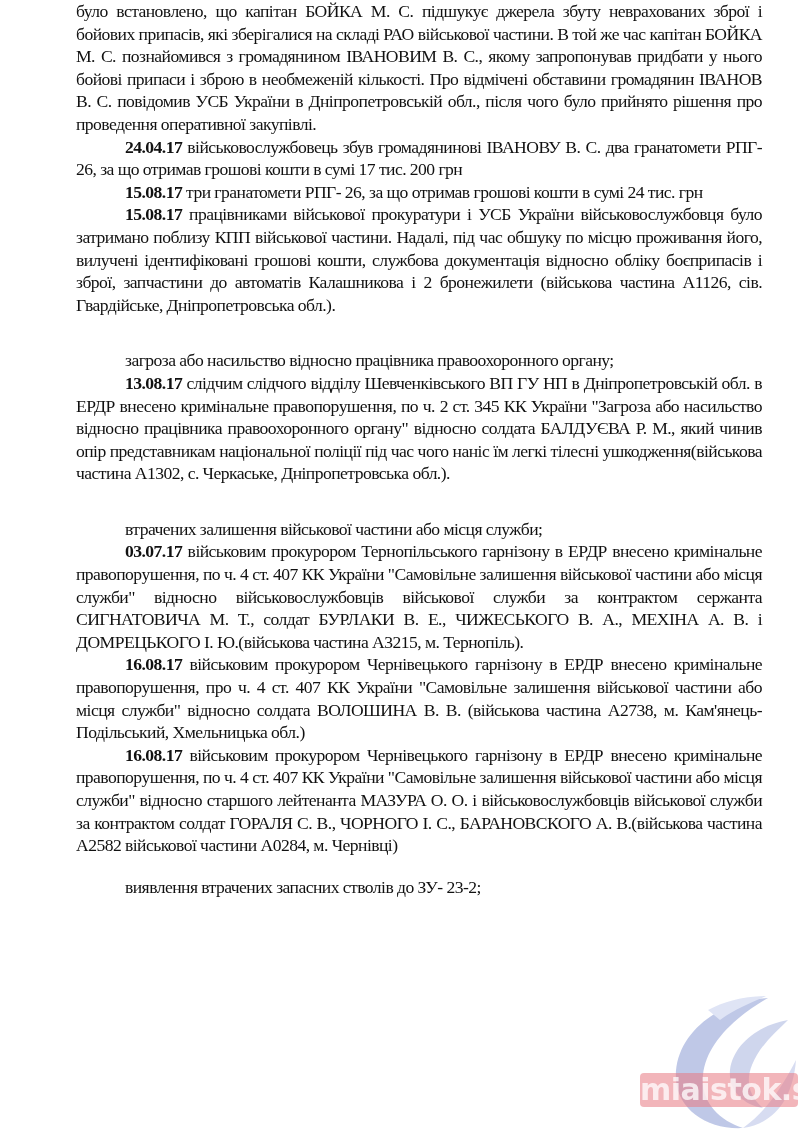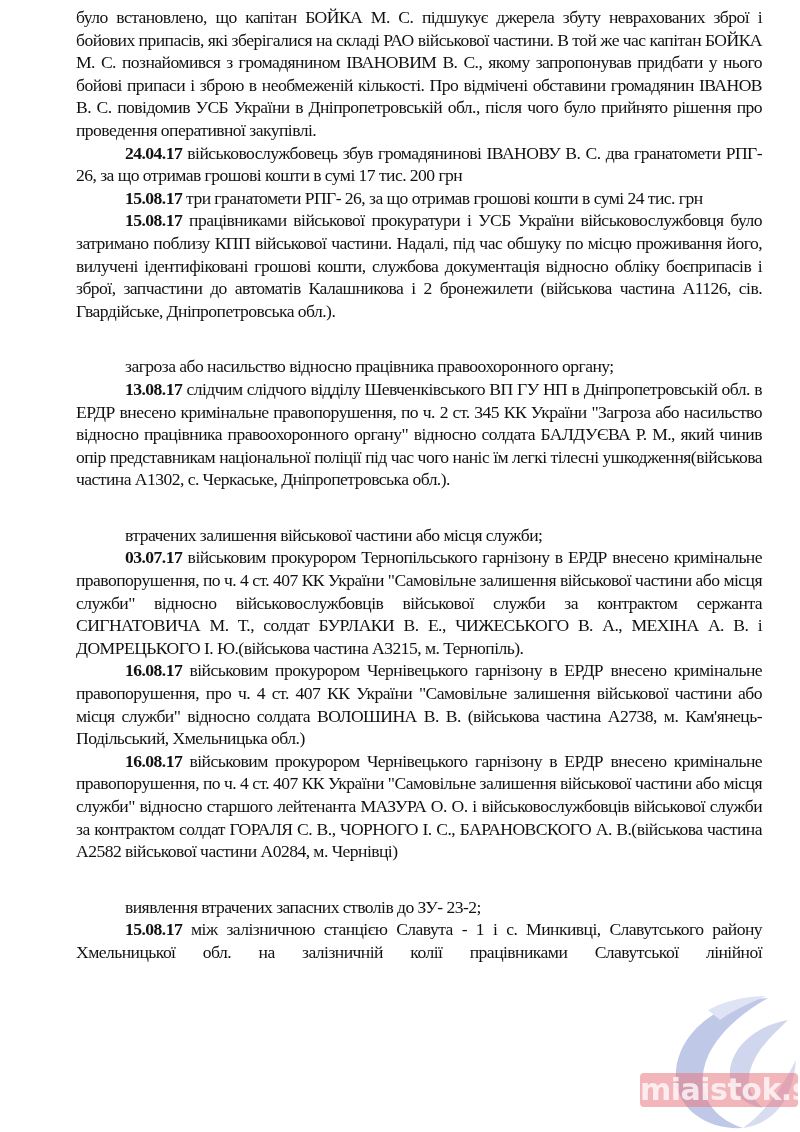--- a/index.html
+++ b/index.html
@@ -1,20 +1,20 @@
 <!DOCTYPE html>
 <html><head>
   <meta charset="utf-8">
   <style>
     html, body { margin: 0; padding: 0; background: #ffffff; }
     body { width: 800px; height: 1132px; position: relative; overflow: hidden; }
     .page {
       position: absolute;
       left: 76px;
-      top: 6px;
+      top: 0;
       width: 686px;
       font-family: "Liberation Serif", "DejaVu Serif", serif;
       font-size: 17.6px;
       line-height: 22.6px;
       color: #111;
       letter-spacing: -0.55px;
       word-spacing: 0px;
     }
     .p { text-align: justify; margin: 0; }
     .p.indent { text-indent: 49px; }
@@ -77,24 +77,21 @@
   <p class="p indent last-left">
     <span class="date">03.07.17</span><span> військовим прокурором Тернопільського гарнізону в ЕРДР внесено кримінальне правопорушення, по ч. 4 ст. 407 КК України "Самовільне залишення військової частини або місця служби" відносно військовослужбовців військової служби за контрактом сержанта СИГНАТОВИЧА М. Т., солдат БУРЛАКИ В. Е., ЧИЖЕСЬКОГО В. А., МЕХІНА А. В. і ДОМРЕЦЬКОГО І. Ю.(військова частина А3215, м. Тернопіль).</span>
   </p>
   <p class="p indent last-left">
     <span class="date">16.08.17</span><span> військовим прокурором Чернівецького гарнізону в ЕРДР внесено кримінальне правопорушення, про ч. 4 ст. 407 КК України "Самовільне залишення військової частини або місця служби" відносно солдата ВОЛОШИНА В. В. (військова частина А2738, м. Кам'янець-Подільський, Хмельницька обл.)</span>
   </p>
   <p class="p indent last-left">
     <span class="date">16.08.17</span><span> військовим прокурором Чернівецького гарнізону в ЕРДР внесено кримінальне правопорушення, по ч. 4 ст. 407 КК України "Самовільне залишення військової частини або місця служби" відносно старшого лейтенанта МАЗУРА О. О. і військовослужбовців військової служби за контрактом солдат ГОРАЛЯ С. В., ЧОРНОГО І. С., БАРАНОВСКОГО А. В.(військова частина А2582 військової частини А0284, м. Чернівці)</span>
   </p>
 
-  <p class="heading" style="margin-top:33px">виявлення втрачених запасних стволів до ЗУ- 23-2;</p>
-  <p class="p indent" style="text-align-last: justify;">
-    <span class="date">15.08.17</span><span> між залізничною станцією Славута - 1 і с. Минкивці, Славутського району Хмельницької обл. на залізничній колії працівниками Славутської лінійної</span>
-  </p>
+  <p class="heading" style="margin-top:19px">виявлення втрачених запасних стволів до ЗУ- 23-2;</p>
 </div>
 
 <svg class="watermark" viewBox="0 0 150 142" xmlns="http://www.w3.org/2000/svg">
   <g opacity="0.55">
     <path d="M120 8 C 70 10, 25 45, 28 90 C 30 120, 60 140, 95 138 C 70 130, 52 110, 55 85 C 58 55, 85 28, 120 8 Z" fill="#8c9cd4"></path>
     <path d="M140 30 C 110 35, 85 55, 82 80 C 80 100, 95 115, 115 118 C 100 105, 98 90, 104 75 C 112 55, 128 42, 140 30 Z" fill="#a9b5e0"></path>
     <path d="M148 70 C 135 95, 120 120, 95 138 C 125 134, 145 110, 148 70 Z" fill="#b7c1e6"></path>
     <path d="M60 20 C 75 12, 95 6, 118 6 C 100 14, 85 20, 72 30 Z" fill="#c6cfee"></path>
   </g>
 </svg>

